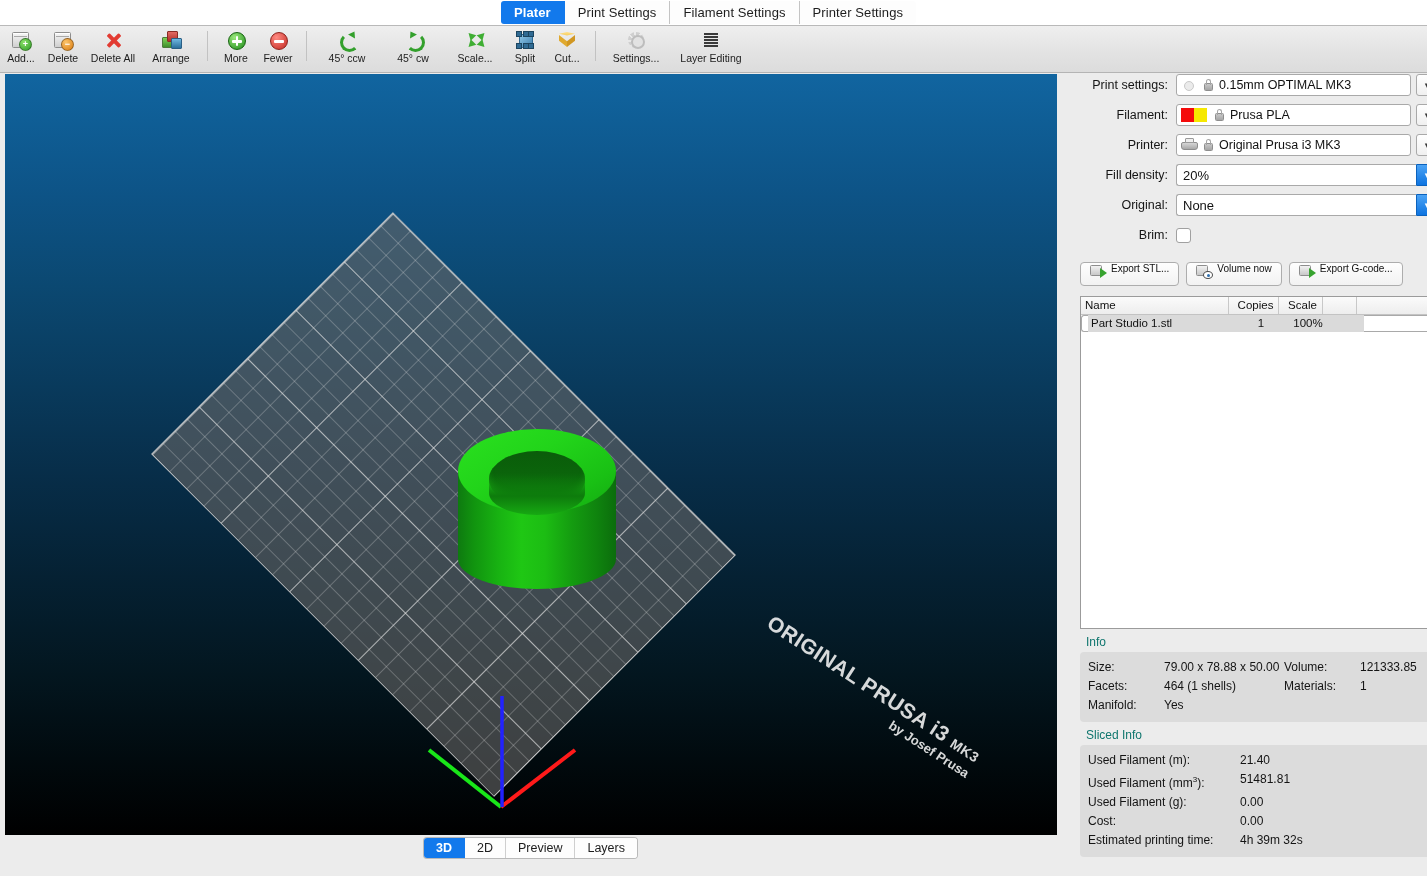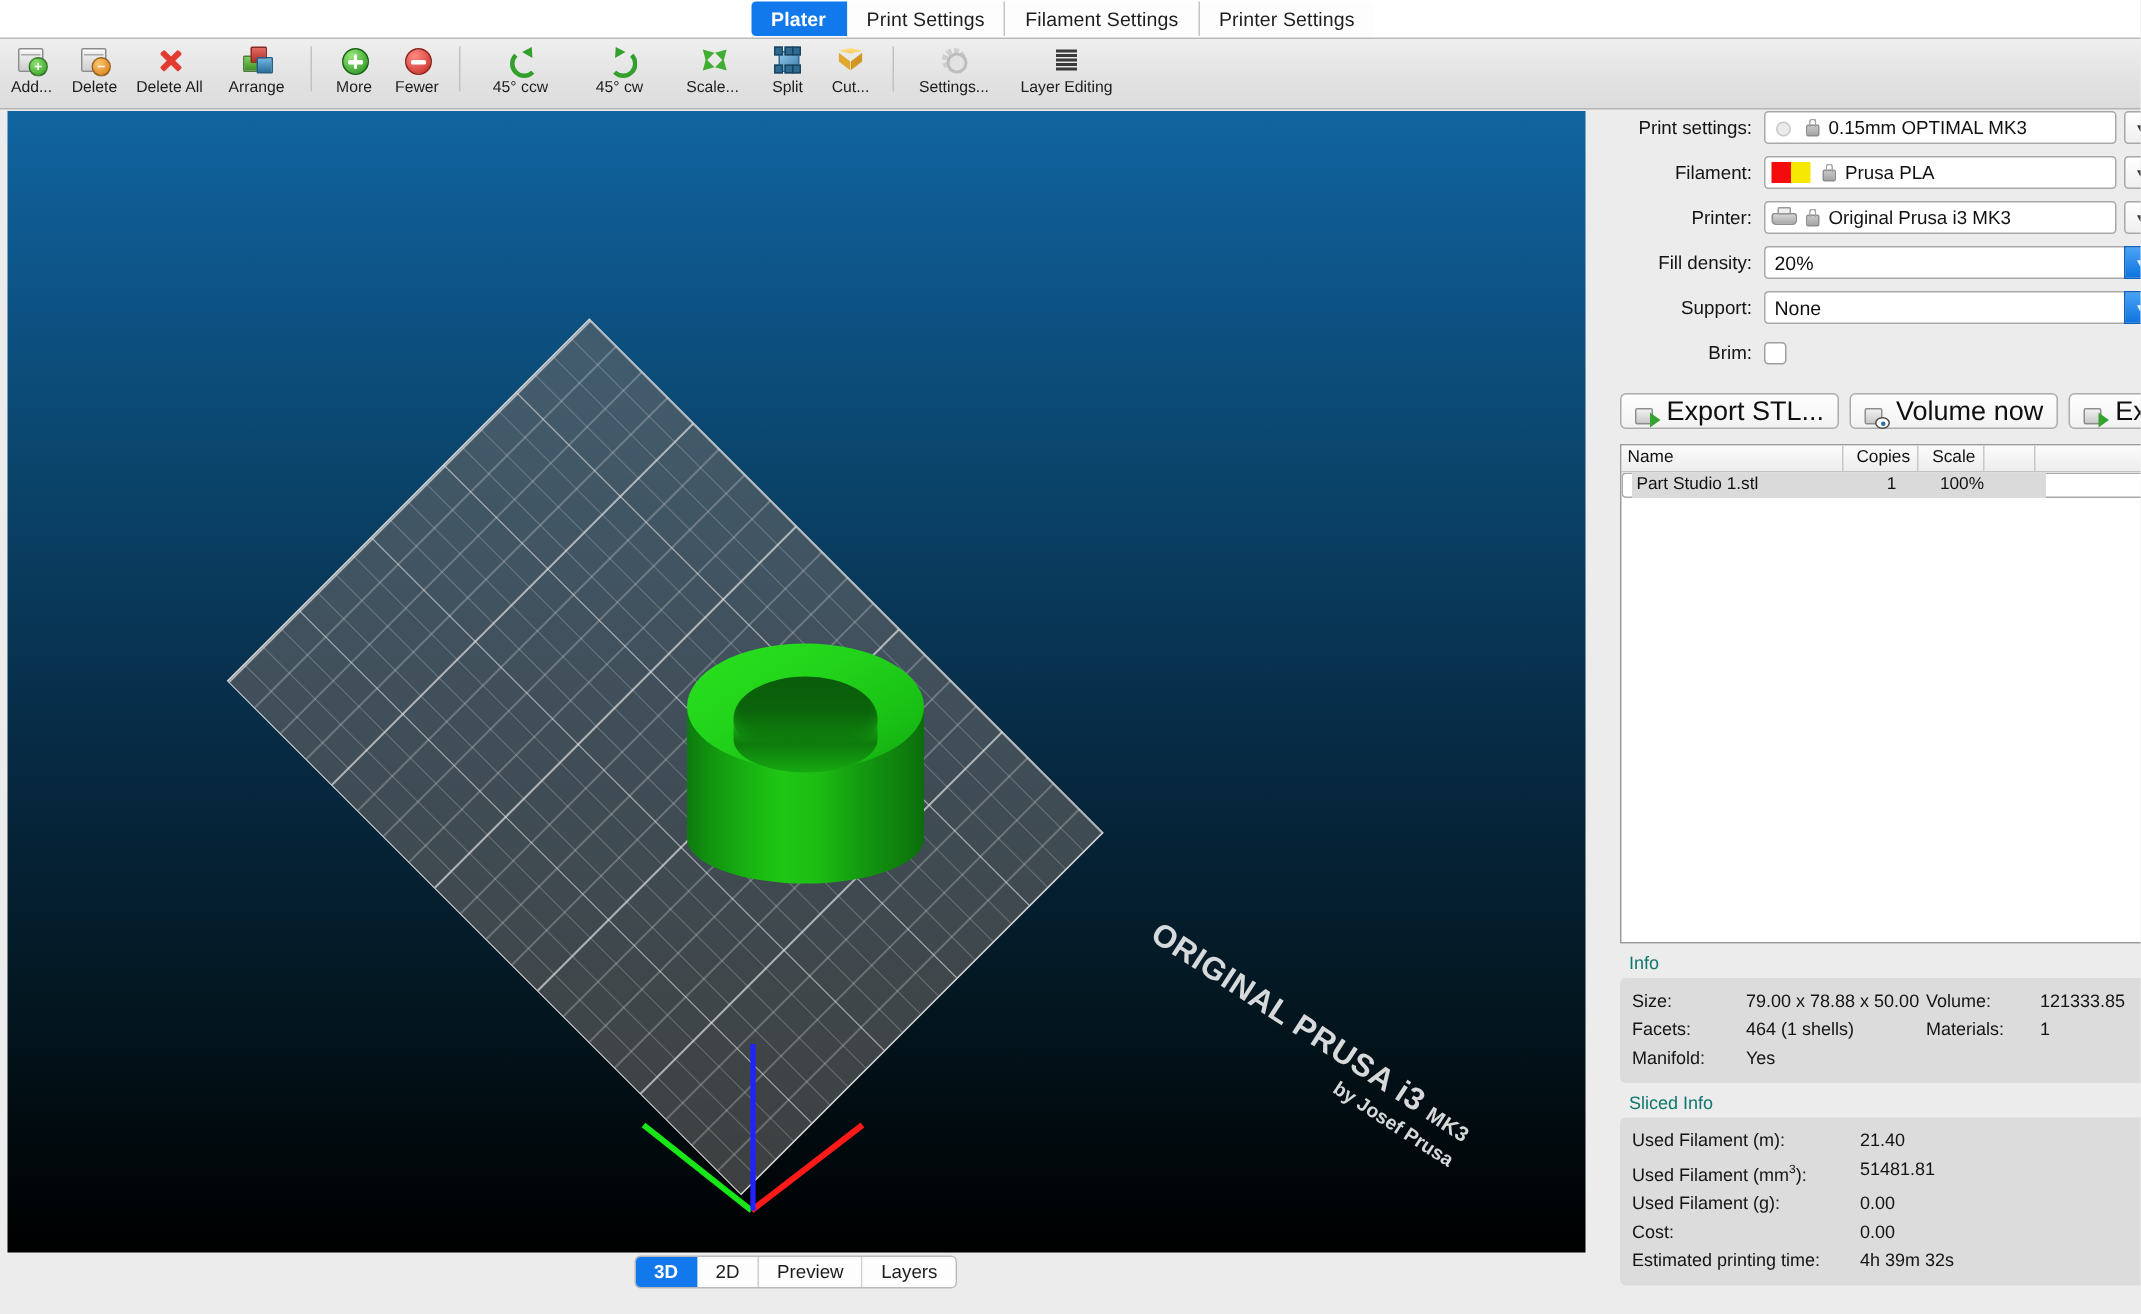--- a/index.html
+++ b/index.html
@@ -409,23 +409,23 @@
   }
 
   
   .actions {
     display:flex; gap:7px; margin-top:16px;
   }
   .abtn {
     height:24px;
     background: linear-gradient(to bottom,#fefefe,#f2f2f2);
     border:1px solid #adadad; border-radius:4px;
-    display:flex; align-items:flex-end; justify-content:center;
+    display:flex; align-items:flex-start; justify-content:center;
     padding: 0 9px; gap:5px;
-    font-size:18px; color:#0f0f0f;
+    font-size:10px; color:#0f0f0f;
     white-space:nowrap; cursor:default;
     box-sizing:border-box;
   }
   .abtn .bico { width:16px; height:15px; position:relative; flex:none; }
   .bico .plate {
     position:absolute;left:0;top:2px;width:12px;height:11px;
     background:linear-gradient(to bottom,#f2f2f2,#c8c8c8);
     border:1px solid #8d8d8d;border-radius:1.5px;box-sizing:border-box;
   }
   .bico .garrow {
@@ -712,21 +712,21 @@
 
     <div class="field-row">
       <div class="field-lbl">Fill density:</div>
       <div class="sel">
         <span>20%</span>
       </div>
       <div class="sel-arrow">▾</div>
     </div>
 
     <div class="field-row">
-      <div class="field-lbl">Support:</div>
+      <div class="field-lbl">Original:</div>
       <div class="sel">
         <span>None</span>
       </div>
       <div class="sel-arrow">▾</div>
     </div>
 
     <div class="field-row">
       <div class="field-lbl">Brim:</div>
       <div style="flex:1;display:flex;align-items:center">
         <div class="checkbox"></div>

